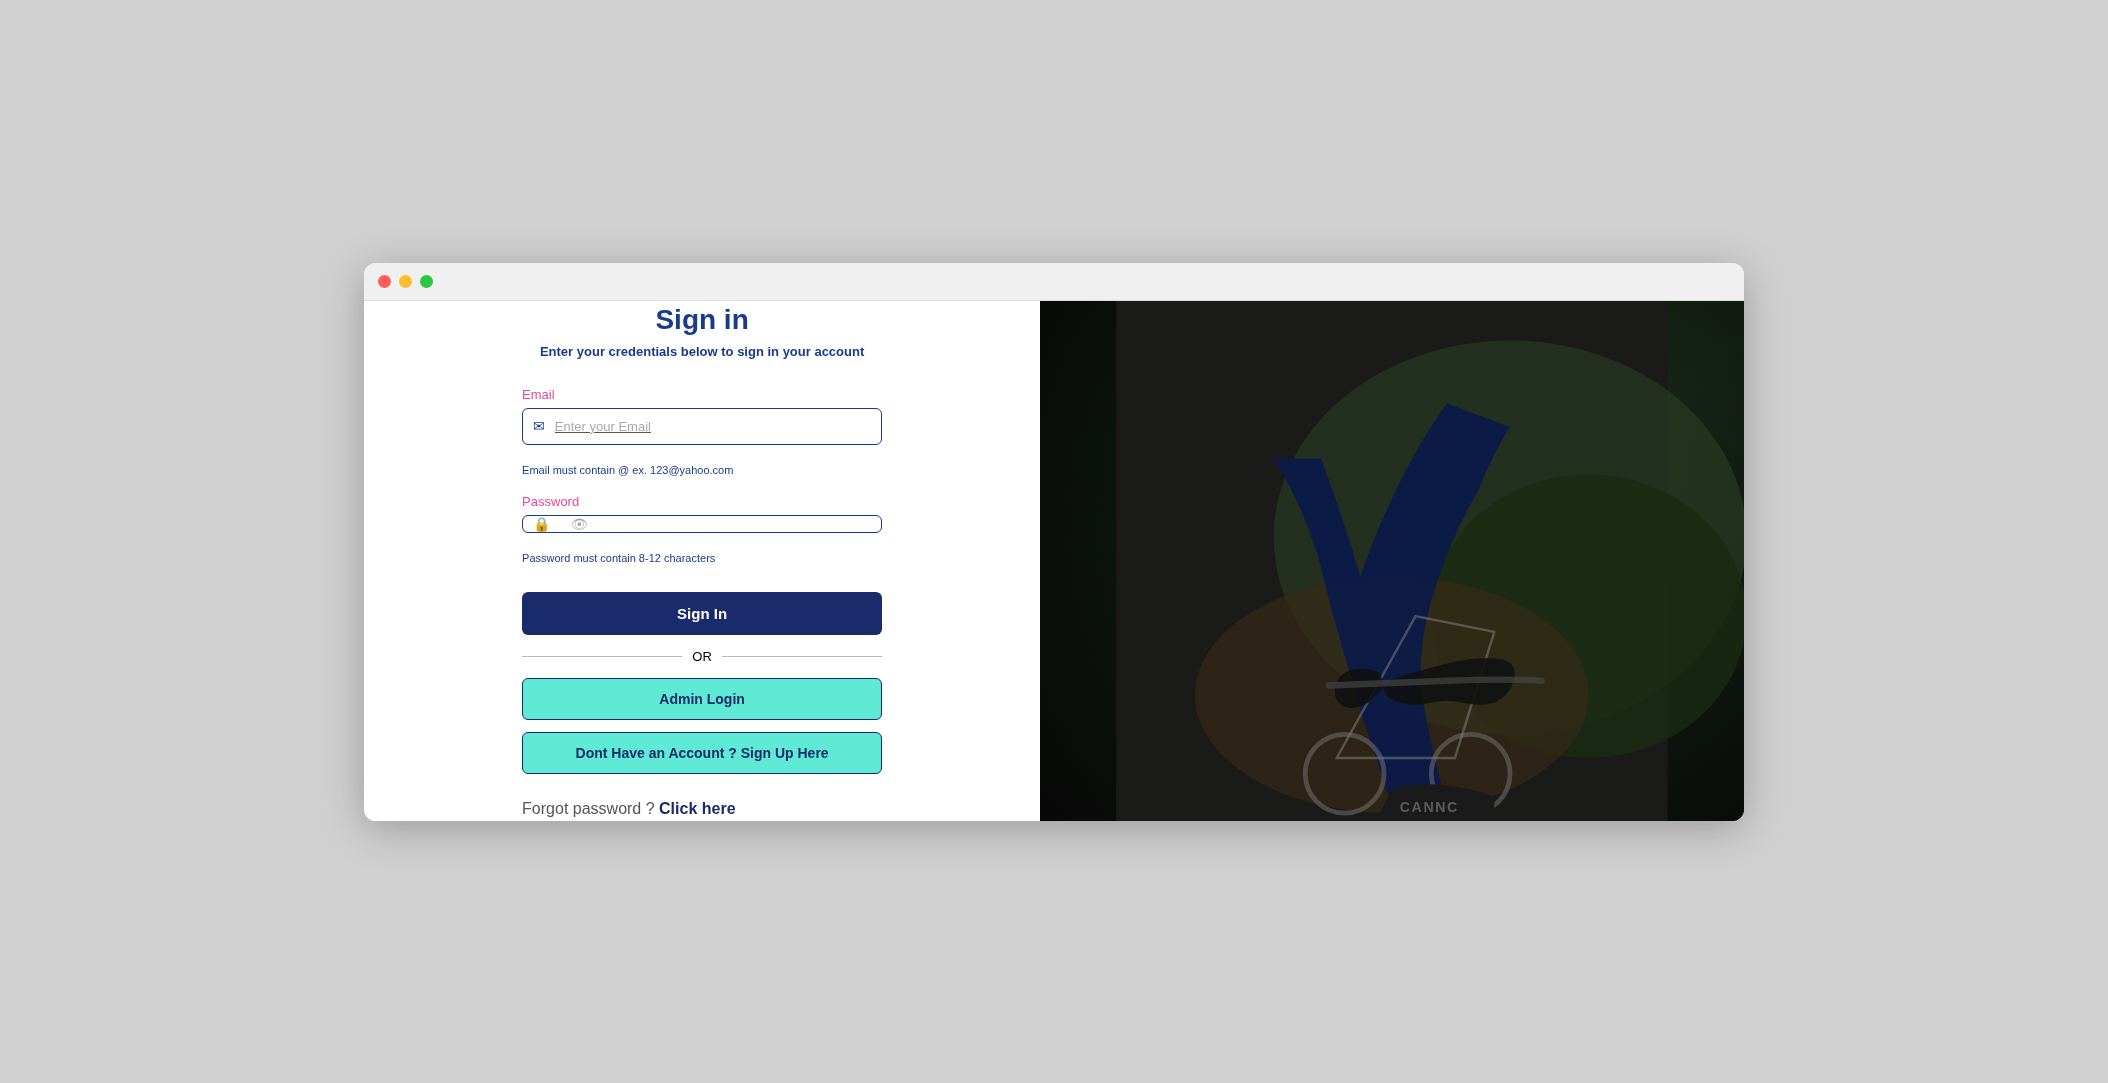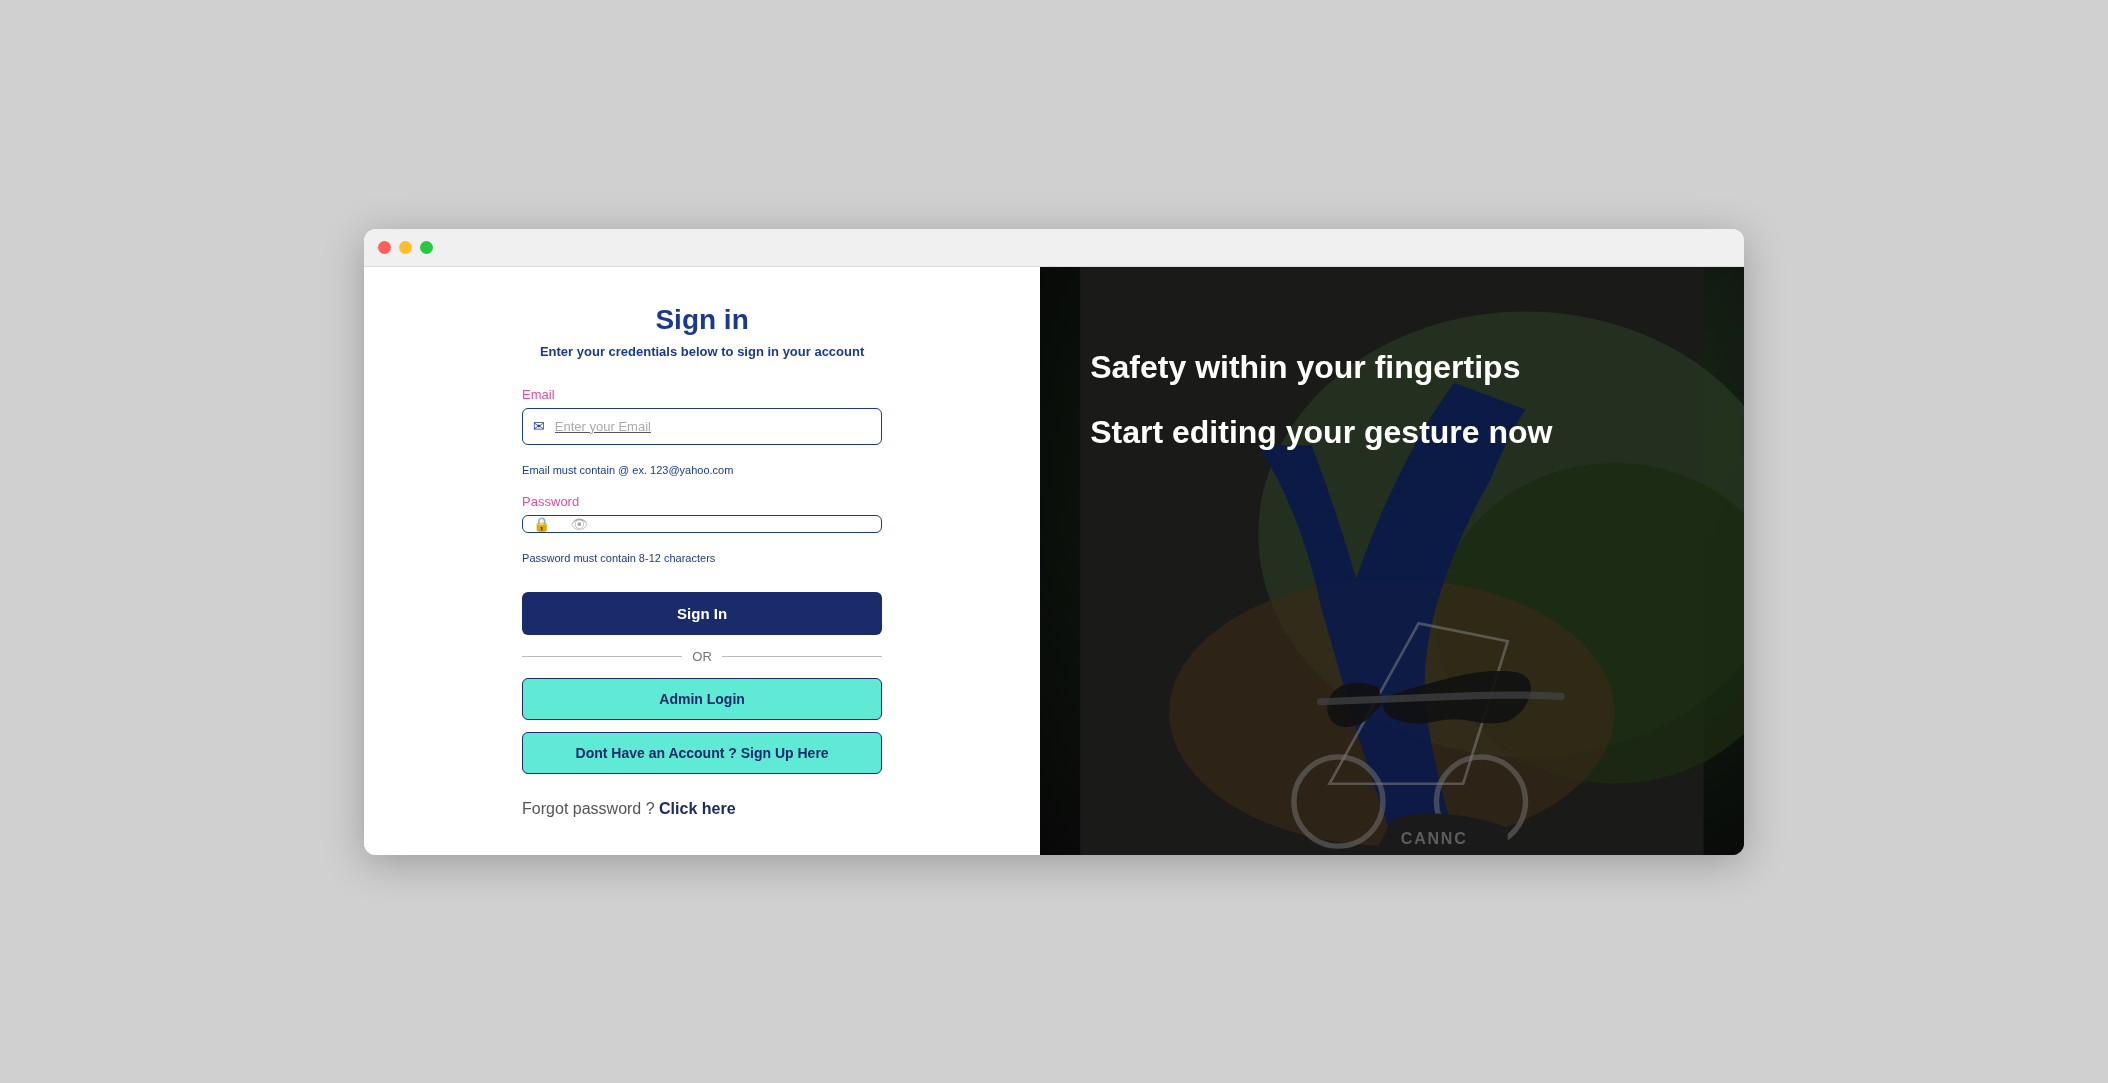--- a/index.html
+++ b/index.html
@@ -36,21 +36,21 @@
       width: 13px;
       height: 13px;
       border-radius: 50%;
     }
     .tl-red { background: #ff5f57; }
     .tl-yellow { background: #ffbd2e; }
     .tl-green { background: #28c840; }
 
     .browser-content {
       display: flex;
-      height: 588px;
+      height: 520px;
     }
 
     
     .left-panel {
       flex: 0 0 49%;
       background: #fff;
       display: flex;
       flex-direction: column;
       justify-content: center;
       align-items: center;
@@ -157,21 +157,21 @@
       margin-bottom: 14px;
     }
 
     .or-line {
       flex: 1;
       height: 1px;
       background: #bbb;
     }
 
     .or-text {
-      color: #737373;
+      color: #000000;
       font-size: 13px;
       font-weight: 500;
     }
 
     .outline-btn {
       width: 100%;
       background: #5eead4;
       color: #1a2b6b;
       border: 1.5px solid #1a2b6b;
       border-radius: 6px;
@@ -330,20 +330,16 @@
 
         <path d="M350 480 Q380 470 420 460 Q460 450 490 455 Q510 460 505 480 Q500 500 480 510 Q460 515 440 510 Q420 505 400 510 Q380 515 360 510 Q340 505 340 490 Z" fill="#111" opacity="0.9"></path>
         <path d="M340 490 Q330 500 320 510 Q300 520 290 515 Q275 508 278 490 Q282 472 300 468 Q318 464 335 472 Z" fill="#111" opacity="0.9"></path>
 
         <path d="M270 488 Q340 485 420 482 Q490 479 540 482" stroke="#444" stroke-width="8" fill="none" stroke-linecap="round" opacity="0.7"></path>
 
         <path d="M350 620 Q380 610 420 615 Q460 620 480 630 L480 660 L330 660 Z" fill="#1a1a1a"></path>
         <text x="360" y="648" font-family="Arial" font-size="18" font-weight="bold" fill="#888" opacity="0.6" letter-spacing="2">CANNC</text>
       </svg>
 
-      <div class="right-panel-text">
-        <h2 class="right-headline1">Safety within your fingertips</h2>
-        <h2 class="right-headline2">Start editing your gesture now</h2>
-      </div>
     </div>
 
   </div>
 </div>
 
 </body></html>

